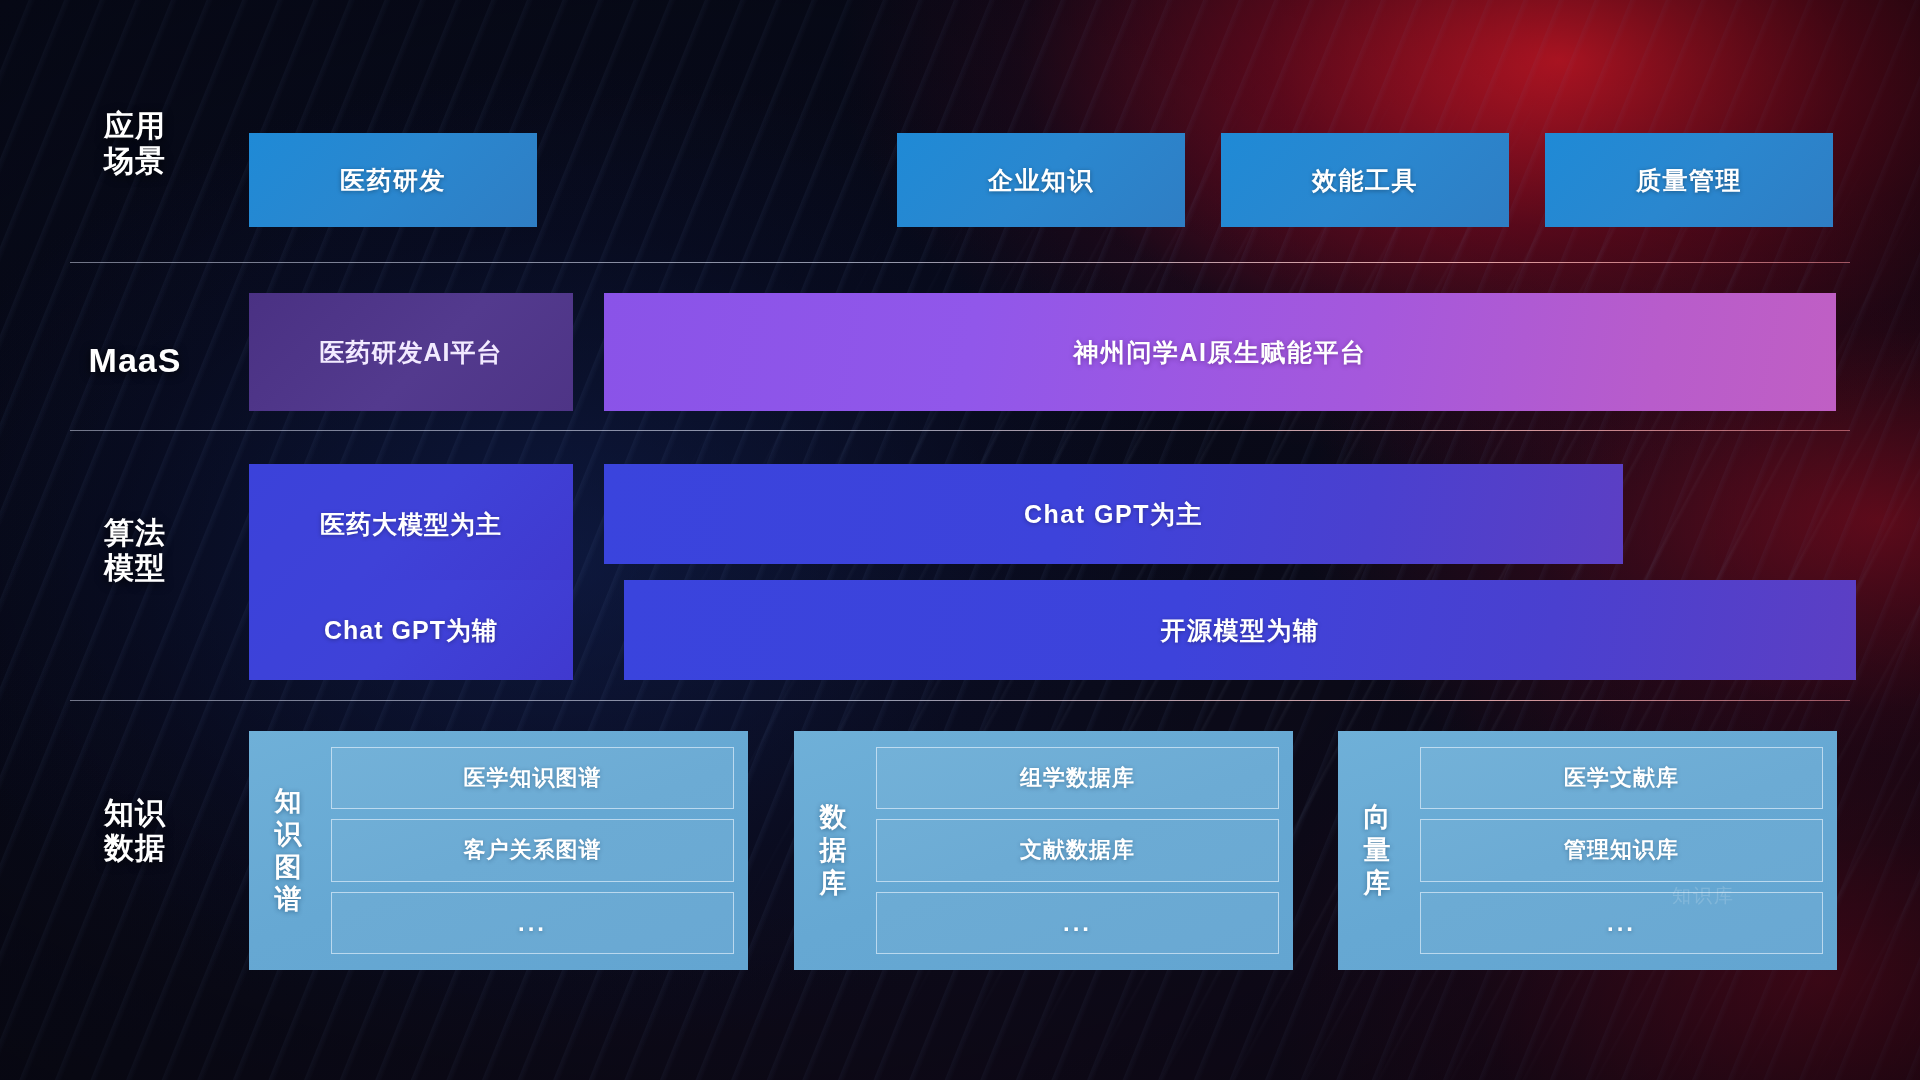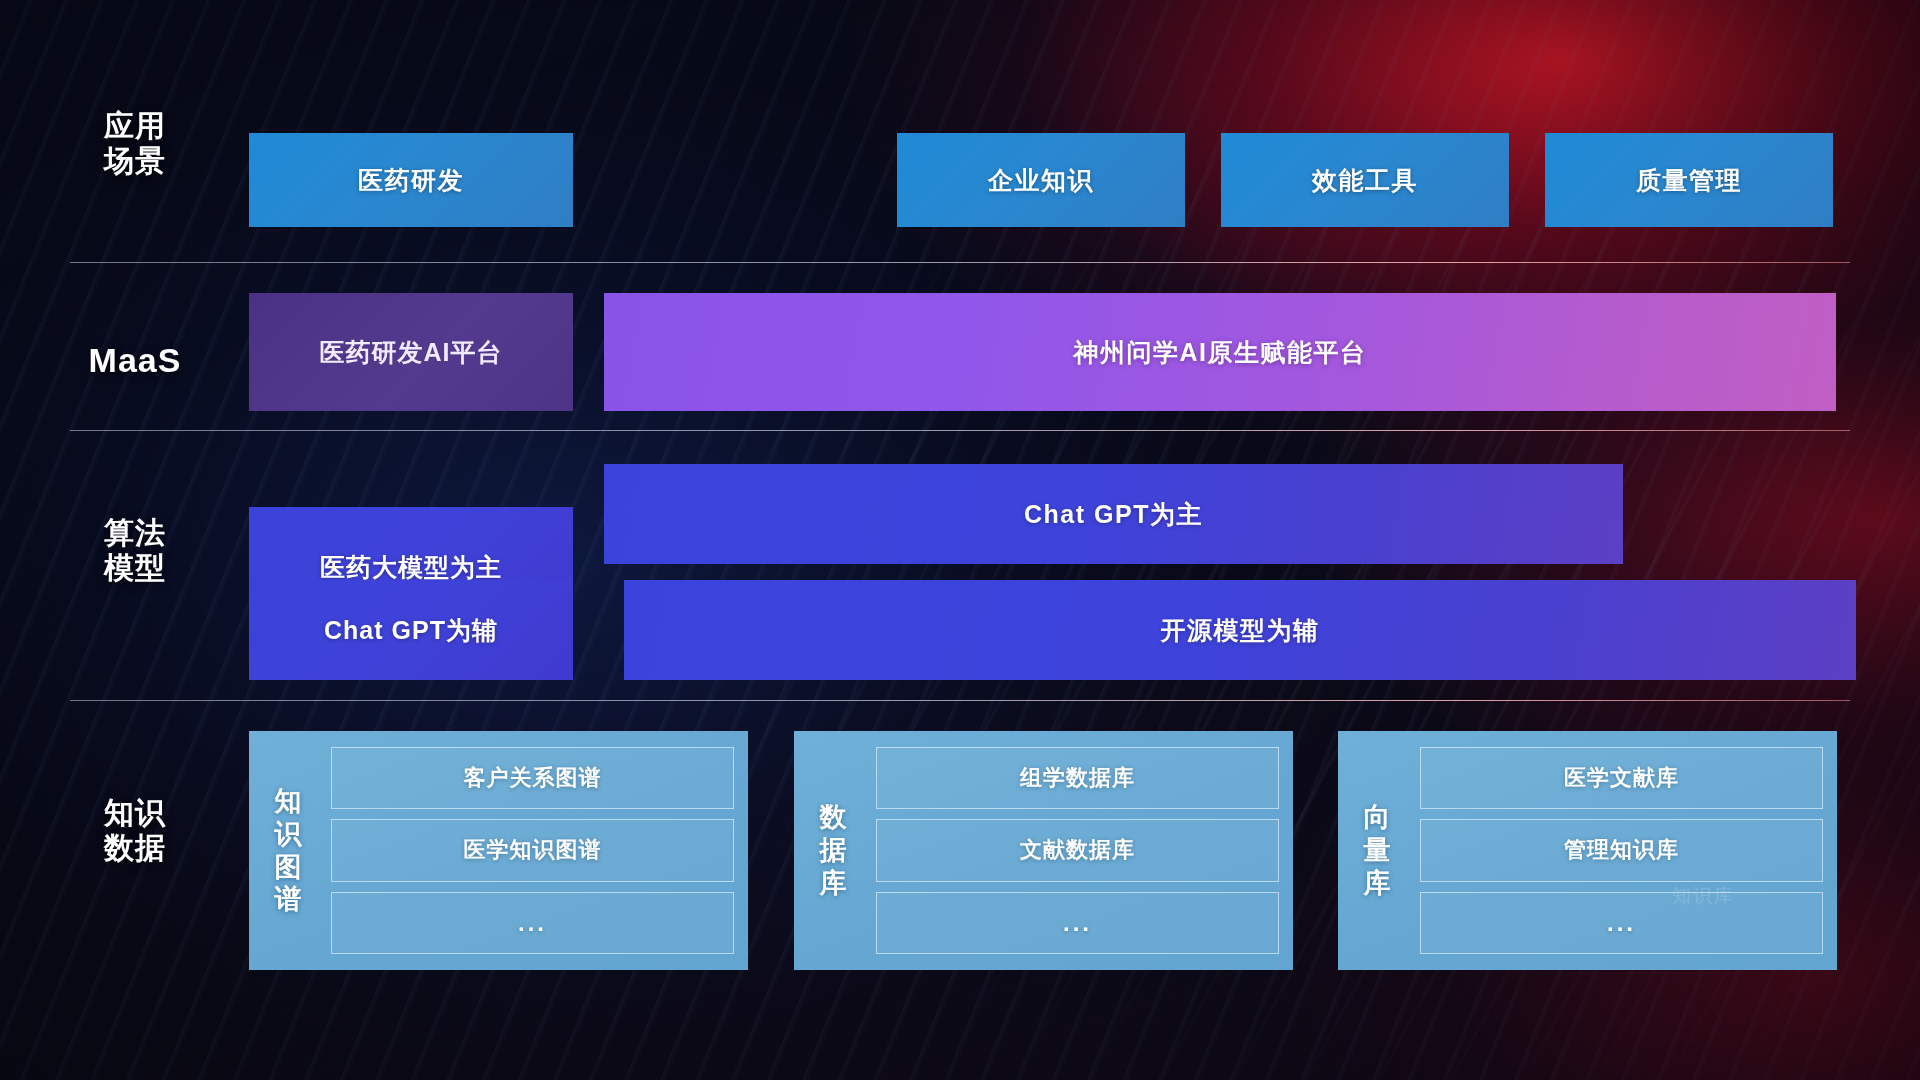--- a/index.html
+++ b/index.html
@@ -180,64 +180,64 @@
   <div class="streaks2"></div>
   <div class="vignette"></div>
 
   <div class="content">
 
     <div class="rowlabel" style="top:108px; font-size:30px;">
       <span class="ln">应用</span>
       <span class="ln">场景</span>
     </div>
 
-    <div class="appbox" style="left:249px; top:133px; width:324px;">医药研发</div>
+    <div class="appbox" style="left:249px; top:133px; width:288px;">医药研发</div>
     <div class="appbox" style="left:897px; top:133px; width:288px;">企业知识</div>
     <div class="appbox" style="left:1221px; top:133px; width:288px;">效能工具</div>
     <div class="appbox" style="left:1545px; top:133px; width:288px;">质量管理</div>
 
     <div class="divider" style="top:262px;"></div>
 
     <div class="rowlabel" style="top:340px; font-size:34px;">
       <span class="ln">MaaS</span>
     </div>
 
     <div class="maas-left" style="left:249px; top:293px; width:324px; height:118px;">医药研发AI平台</div>
     <div class="maas-right" style="left:604px; top:293px; width:1232px; height:118px;">神州问学AI原生赋能平台</div>
 
     <div class="divider" style="top:430px;"></div>
 
     <div class="rowlabel" style="top:515px; font-size:30px;">
       <span class="ln">算法</span>
       <span class="ln">模型</span>
     </div>
 
-    <div class="algo-left" style="left:249px; top:464px; width:324px; height:120px;margin-top:43px;">医药大模型为主</div>
+    <div class="algo-left" style="left:249px; top:464px; width:324px; height:120px;">医药大模型为主</div>
     <div class="algo-right" style="left:604px; top:464px; width:1019px; height:100px;">Chat GPT为主</div>
 
     <div class="algo-left" style="left:249px; top:580px; width:324px; height:100px;">Chat GPT为辅</div>
     <div class="algo-right" style="left:604px; top:580px; width:1232px; height:100px;margin-left:20px;">开源模型为辅</div>
 
     <div class="divider" style="top:700px;"></div>
 
     <div class="rowlabel" style="top:795px; font-size:30px;">
       <span class="ln">知识</span>
       <span class="ln">数据</span>
     </div>
 
     <div class="kgroup" style="left:249px; top:731px; width:499px; height:239px;">
       <div class="kgroup-title">
         <span class="ch">知</span>
         <span class="ch">识</span>
         <span class="ch">图</span>
         <span class="ch">谱</span>
       </div>
       <div class="kitems">
+        <div class="kitem">医学知识图谱</div>
         <div class="kitem">客户关系图谱</div>
-        <div class="kitem">医学知识图谱</div>
         <div class="kitem ellipsis">...</div>
       </div>
     </div>
 
     <div class="kgroup" style="left:794px; top:731px; width:499px; height:239px;">
       <div class="kgroup-title">
         <span class="ch">数</span>
         <span class="ch">据</span>
         <span class="ch">库</span>
       </div>

